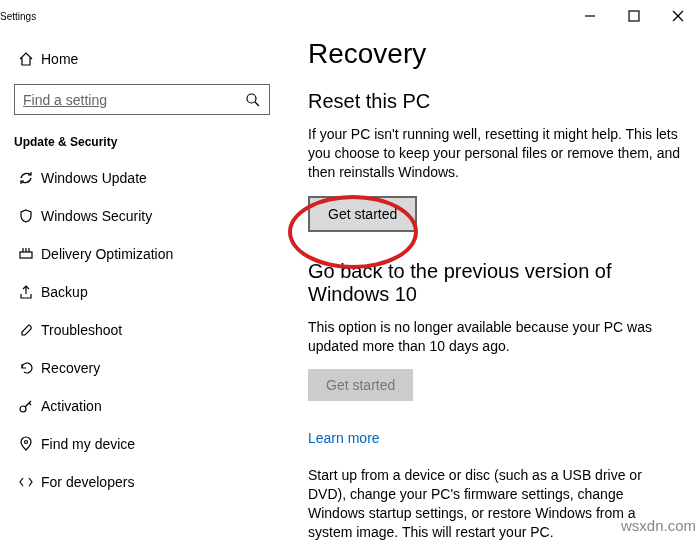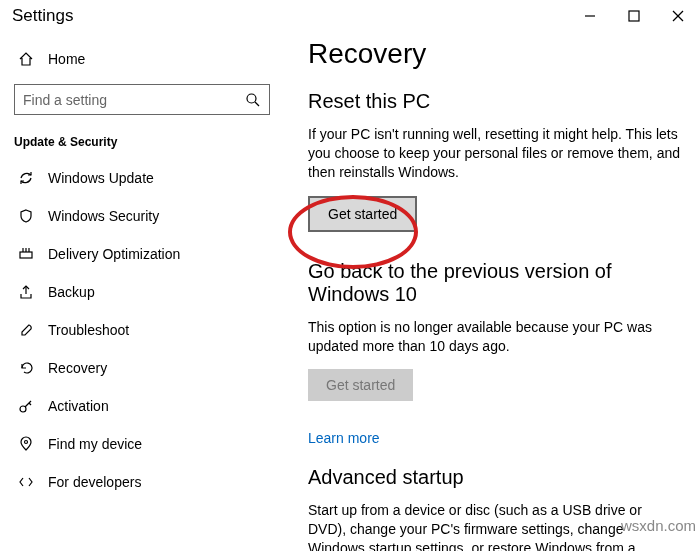--- a/index.html
+++ b/index.html
@@ -1,27 +1,27 @@
 <!DOCTYPE html>
 <html><head>
   <meta charset="utf-8">
   <style>
     * { box-sizing: border-box; margin: 0; padding: 0; font-family: "Segoe UI", Arial, sans-serif; }
     body { width: 700px; height: 551px; background: #fff; color: #000; overflow: hidden; position: relative; }
     
-    .titlebar { height: 32px; display: flex; align-items: center; padding-left: 12px; font-size: 17px; }
+    .titlebar { height: 32px; display: flex; align-items: center; font-size: 10px; }
     .titlebar-buttons { margin-left: auto; display: flex; }
     .titlebar-btn { width: 44px; height: 32px; display: flex; align-items: center; justify-content: center; font-size: 12px; }
     
     .content { display: flex; height: calc(100% - 32px); }
     
     .sidebar { width: 280px; padding: 8px 0 0 10px; }
-    .sidebar-item { display: flex; align-items: center; height: 38px; padding-left: 8px; font-size: 14px; gap: 14px; }
+    .sidebar-item { display: flex; align-items: center; height: 38px; padding-left: 8px; font-size: 14px; gap: 7px; }
     .sidebar-item .icon { width: 16px; height: 16px; display: inline-flex; align-items: center; justify-content: center; }
-    .search-box { margin: 6px 10px 14px 4px; height: 31px; border: 1px solid #666; display: flex; align-items: center; padding: 12px 8px; font-size: 14px; color: #666; justify-content: space-between; }
+    .search-box { margin: 6px 10px 14px 4px; height: 31px; border: 1px solid #666; display: flex; align-items: center; padding: 12px 8px; font-size: 14px; color: #666; justify-content: space-between; text-decoration: underline; }
     .section-title { font-size: 12px; font-weight: 600; padding: 6px 0 10px 4px; }
     
     .main { flex: 1; padding: 6px 20px 0 28px; overflow-y: auto; }
     .main h1 { font-size: 28px; font-weight: 400; margin-bottom: 20px; }
     .main h2 { font-size: 20px; font-weight: 400; margin-bottom: 12px; }
     .main p { font-size: 14px; line-height: 1.35; margin-bottom: 14px; color: #000; }
     .btn { display: inline-block; padding: 8px 18px; font-size: 14px; background: #ccc; border: 1px solid #888; margin-bottom: 28px; }
     .btn.highlighted { background: #d9d9d9; border: 2px solid #666; position: relative; }
     .btn.disabled { color: #777; border: none; }
     .link { color: #0067c0; font-size: 14px; display: inline-block; margin-bottom: 20px; }
@@ -166,19 +166,18 @@
     <h2>Reset this PC</h2>
     <p>If your PC isn't running well, resetting it might help. This lets you choose to keep your personal files or remove them, and then reinstalls Windows.</p>
     <div class="btn highlighted">Get started</div>
 
     <h2>Go back to the previous version of Windows 10</h2>
     <p>This option is no longer available because your PC was updated more than 10 days ago.</p>
     <div class="btn disabled">Get started</div>
     <br>
     <a class="link">Learn more</a>
 
-    <h2>Advanced startup</h2>
     <p>Start up from a device or disc (such as a USB drive or DVD), change your PC's firmware settings, change Windows startup settings, or restore Windows from a system image. This will restart your PC.</p>
   </div>
 </div>
 
 <div class="ellipse"></div>
 <div class="watermark">wsxdn.com</div>
 
 </body></html>

